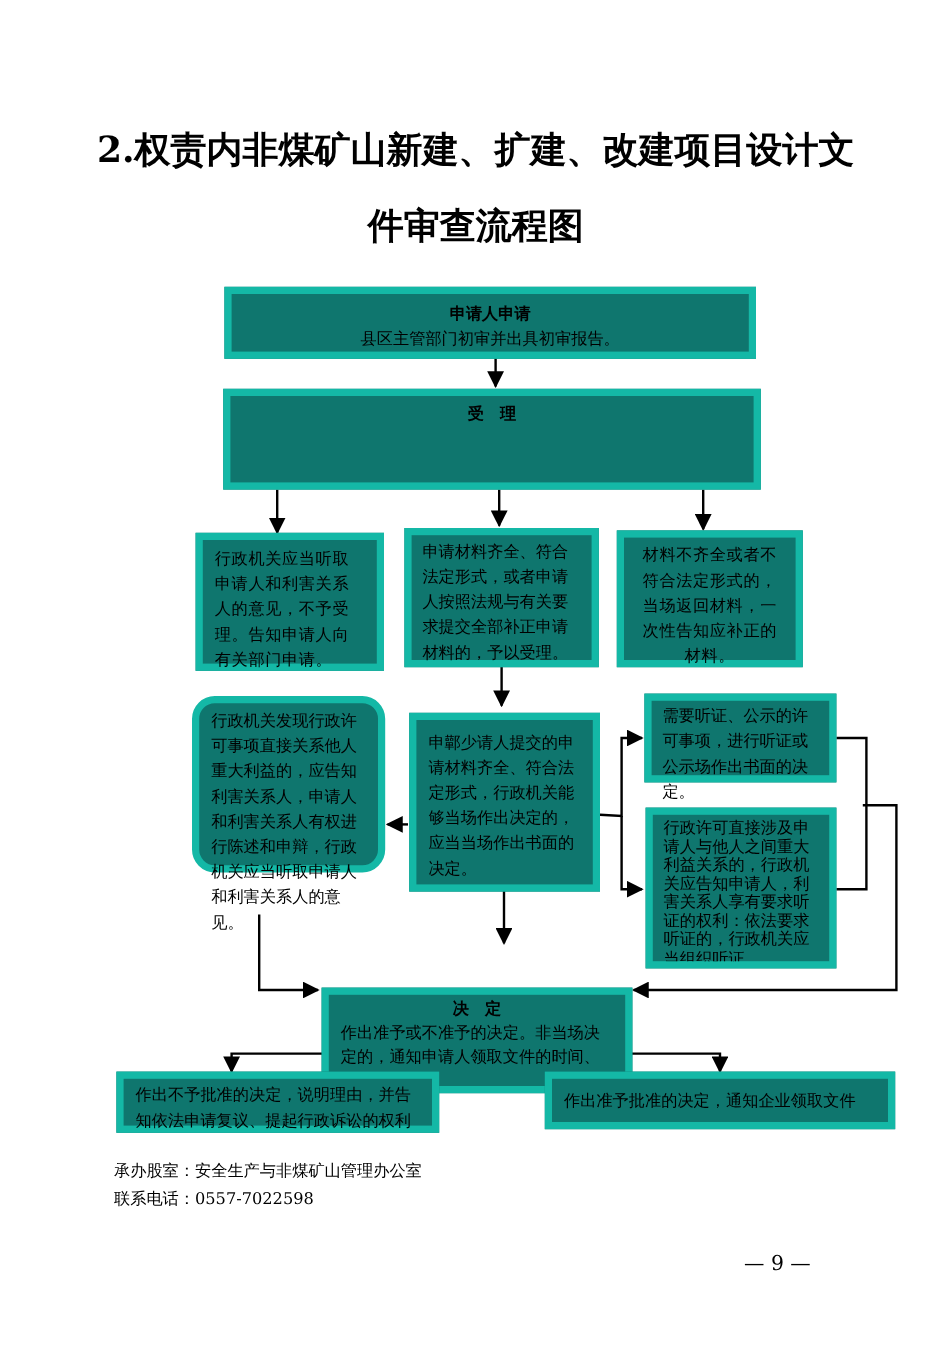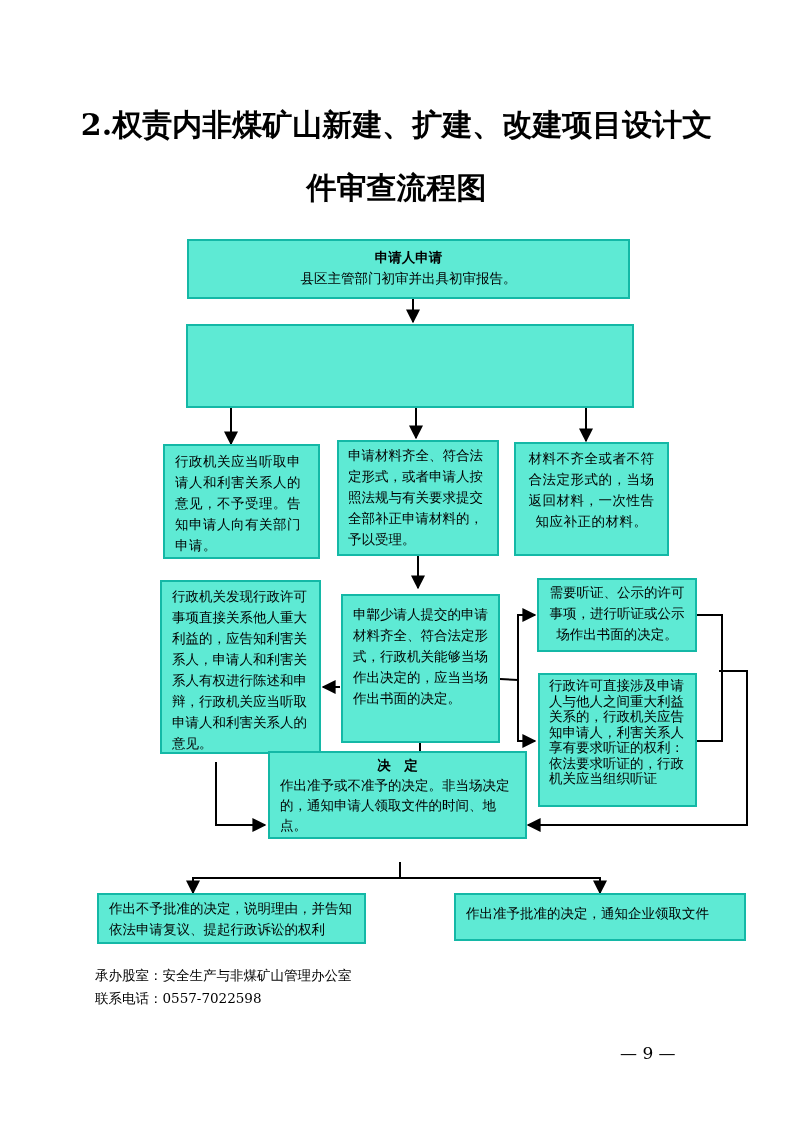--- a/index.html
+++ b/index.html
@@ -2,22 +2,22 @@
 <html><head>
 <meta charset="utf-8">
 <style>
   html, body { margin:0; padding:0; background:#ffffff; }
   body { width:793px; height:1122px; position:relative; overflow:hidden;
          font-family:"DejaVu Sans", sans-serif; color:#000; }
   .title { position:absolute; left:0; width:793px; text-align:center;
            font-family:"DejaVu Serif", serif; font-weight:bold; font-size:30px; letter-spacing:0px; }
   .t1 { top:105px; }
   .t2 { top:168px; }
-  .box { position:absolute; border:2px solid #14b8a6; background:#5eead4; box-sizing:border-box;
-         font-size:13.5px; line-height:21px; padding:4px 10px; }
+  .box { position:absolute; border:6px solid #14b8a6; background:#0f766e; box-sizing:border-box;
+         font-size:13.5px; line-height:21px; padding:4px 10px;font-family:Liberation Serif, serif; }
   .box .head { text-align:center; font-weight:bold; }
   .center { text-align:center; }
   .narrow { letter-spacing:0.5px; }
   svg.lines { position:absolute; left:0; top:0; }
   .footer { position:absolute; left:95px; font-size:13.5px;text-align:right; }
   .pageno { position:absolute; left:620px; top:1043px; font-family:"DejaVu Serif", serif; font-size:17px; }
 </style>
 </head>
 <body>
 
@@ -57,51 +57,52 @@
     <polyline points="400,878 600,878 600,893" marker-end="url(#arr)"></polyline>
   </g>
 </svg>
 
 <div class="box" style="left:187px; top:239px; width:443px; height:60px; padding-top:6px;">
   <div class="head">申请人申请</div>
   <div class="center">县区主管部门初审并出具初审报告。</div>
 </div>
 
 <div class="box" style="left:186px; top:324px; width:448px; height:84px; padding:4px 12px;">
+  <div class="head">受　理</div>
 </div>
 
 <div class="box narrow" style="left:163px; top:444px; width:157px; height:115px; padding:5px 10px;">
   <div>行政机关应当听取申请人和利害关系人的意见，不予受理。告知申请人向有关部门申请。</div>
 </div>
 
 <div class="box" style="left:337px; top:440px; width:162px; height:116px; padding:3px 9px;">
   <div>申请材料齐全、符合法定形式，或者申请人按照法规与有关要求提交全部补正申请材料的，予以受理。</div>
 </div>
 
 <div class="box narrow" style="left:514px; top:442px; width:155px; height:114px; padding:4px 10px;text-align:center;">
   <div>材料不齐全或者不符合法定形式的，当场返回材料，一次性告知应补正的材料。</div>
 </div>
 
-<div class="box" style="left:160px; top:580px; width:161px; height:174px; padding:4px 10px;">
+<div class="box" style="left:160px; top:580px; width:161px; height:147px; padding:4px 10px;border-radius:19px;">
   <div>行政机关发现行政许可事项直接关系他人重大利益的，应告知利害关系人，申请人和利害关系人有权进行陈述和申辩，行政机关应当听取申请人和利害关系人的意见。</div>
 </div>
 
 <div class="box" style="left:341px; top:594px; width:159px; height:149px; padding:8px 10px;">
   <div>申鄿少请人提交的申请材料齐全、符合法定形式，行政机关能够当场作出决定的，应当当场作出书面的决定。</div>
 </div>
 
-<div class="box" style="left:537px; top:578px; width:160px; height:74px; padding:2px 9px;text-align:center;">
+<div class="box" style="left:537px; top:578px; width:160px; height:74px; padding:2px 9px;">
   <div>需要听证、公示的许可事项，进行听证或公示场作出书面的决定。</div>
 </div>
 
 <div class="box" style="left:538px; top:673px; width:159px; height:134px; padding:3px 9px; line-height:15.5px; overflow:hidden;">
   <div>行政许可直接涉及申请人与他人之间重大利益关系的，行政机关应告知申请人，利害关系人享有要求听证的权利：依法要求听证的，行政机关应当组织听证</div>
 </div>
 
-<div class="box" style="left:268px; top:751px; width:259px; height:88px; padding:2px 10px; line-height:20px;">
+<div class="box" style="left:268px; top:823px; width:259px; height:88px; padding:2px 10px; line-height:20px;">
   <div class="head">决　定</div>
   <div>作出准予或不准予的决定。非当场决定的，通知申请人领取文件的时间、地点。</div>
 </div>
 
 <div class="box" style="left:97px; top:893px; width:269px; height:51px; padding:3px 10px;">
   <div>作出不予批准的决定，说明理由，并告知依法申请复议、提起行政诉讼的权利</div>
 </div>
 
 <div class="box" style="left:454px; top:893px; width:292px; height:48px; padding:8px 10px;">
   <div>作出准予批准的决定，通知企业领取文件</div>

